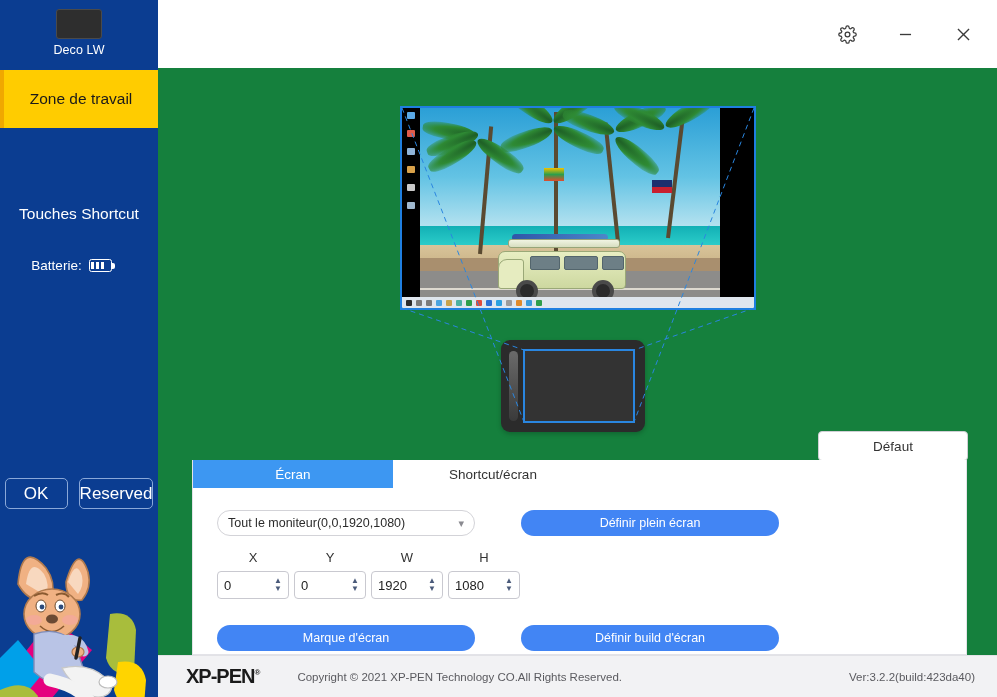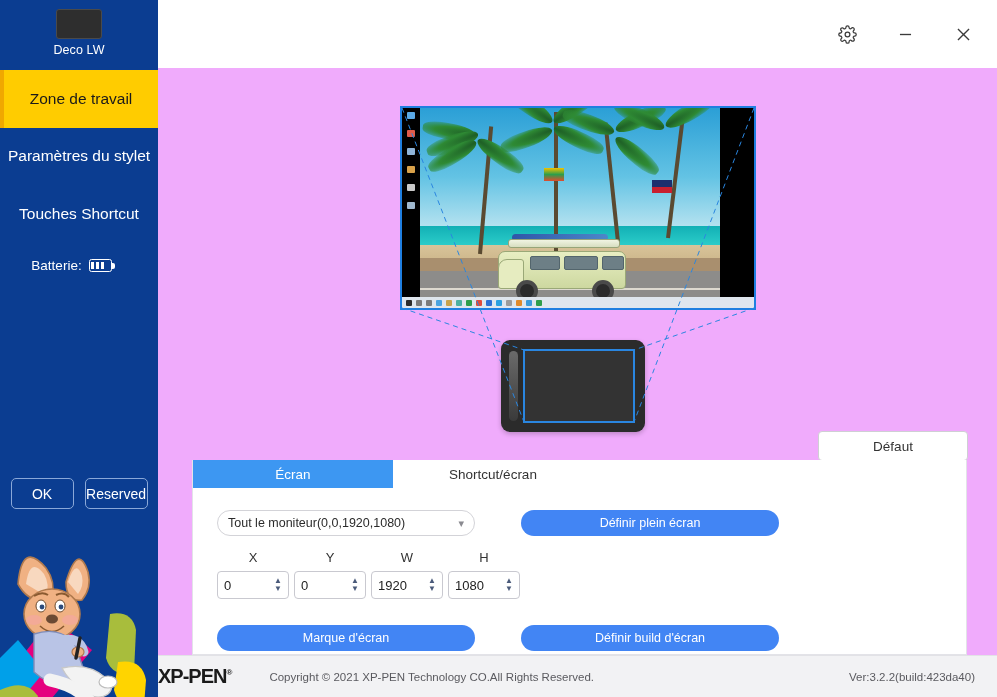--- a/index.html
+++ b/index.html
@@ -64,21 +64,21 @@
   .batt-bars i { display: block; width: 3.2px; height: 7px; background: #ffffff; }
 
   #sidebar-actions {
     position: absolute; left: 0; top: 478px; width: 158px;
     display: flex; justify-content: center; gap: 11px;
   }
   .side-btn {
     min-width: 63px; height: 31px; padding: 0 0;
     background: transparent; color: #ffffff;
     border: 1px solid #8aa8d8; border-radius: 5px;
-    font-size: 14px; font-family: inherit;
+    font-size: 17px; font-family: inherit;
     cursor: pointer;
     display: flex; align-items: center; justify-content: center;
   }
 
   
   #mascot-art { position: absolute; left: 0; bottom: 0; width: 158px; height: 175px; }
 
   
   #header {
     position: absolute; left: 158px; top: 0; width: 839px; height: 68px;
@@ -89,21 +89,21 @@
   .win-btn {
     width: 32px; height: 32px;
     display: flex; align-items: center; justify-content: center;
     cursor: pointer; color: #3b3b3b;
   }
 
   
   #content {
     position: absolute; left: 158px; top: 68px;
     width: 839px; height: 587px;
-    background: #f0abfc;
+    background: #15803d;
   }
 
   
   #monitor {
     position: absolute; left: 242px; top: 38px;
     width: 356px; height: 204px;
     border: 2px solid #1f7fe0;
     background: #000000;
     overflow: hidden;
   }
@@ -228,44 +228,41 @@
   .spin .val { flex: 1; }
   .spin .arrows { display: flex; flex-direction: column; gap: 2px; color: #4a5a7a; line-height: 6px; font-size: 8px; cursor: pointer; }
 
   
   #footer {
     position: absolute; left: 158px; top: 655px; width: 839px; height: 42px;
     background: #f2f2f4; border-top: 1px solid #e2e2e6;
     display: flex; align-items: center;
   }
   #brand {
-    font-size: 20px; font-weight: bold; color: #1a1a1a;
+    margin-left: 28px; font-size: 20px; font-weight: bold; color: #1a1a1a;
     letter-spacing: -1px; font-family: "Liberation Sans", sans-serif;
   }
   #brand sup { font-size: 8px; vertical-align: super; }
   #copyright { margin-left: 38px; font-size: 11.5px; color: #5a5a5f; }
   #version { margin-left: auto; margin-right: 22px; font-size: 11.5px; color: #5a5a5f; }
 </style>
 </head>
 <body>
 
 <div id="app">
 
   <div id="sidebar">
 
     <div id="device-block">
       <div id="device-thumb"></div>
       <div id="device-name">Deco LW</div>
     </div>
 
     <div class="nav-item active" id="nav-0">
       <span>Zone de travail</span>
-    </div>
-    <div class="nav-item" id="nav-1">
-      <span>Paramètres du stylet</span>
     </div>
     <div class="nav-item" id="nav-2">
       <span>Touches Shortcut</span>
     </div>
 
     <div id="battery-row">
       <span>Batterie:</span>
       <span class="batt-icon">
         <span class="batt-body"></span>
         <span class="batt-tip"></span>

